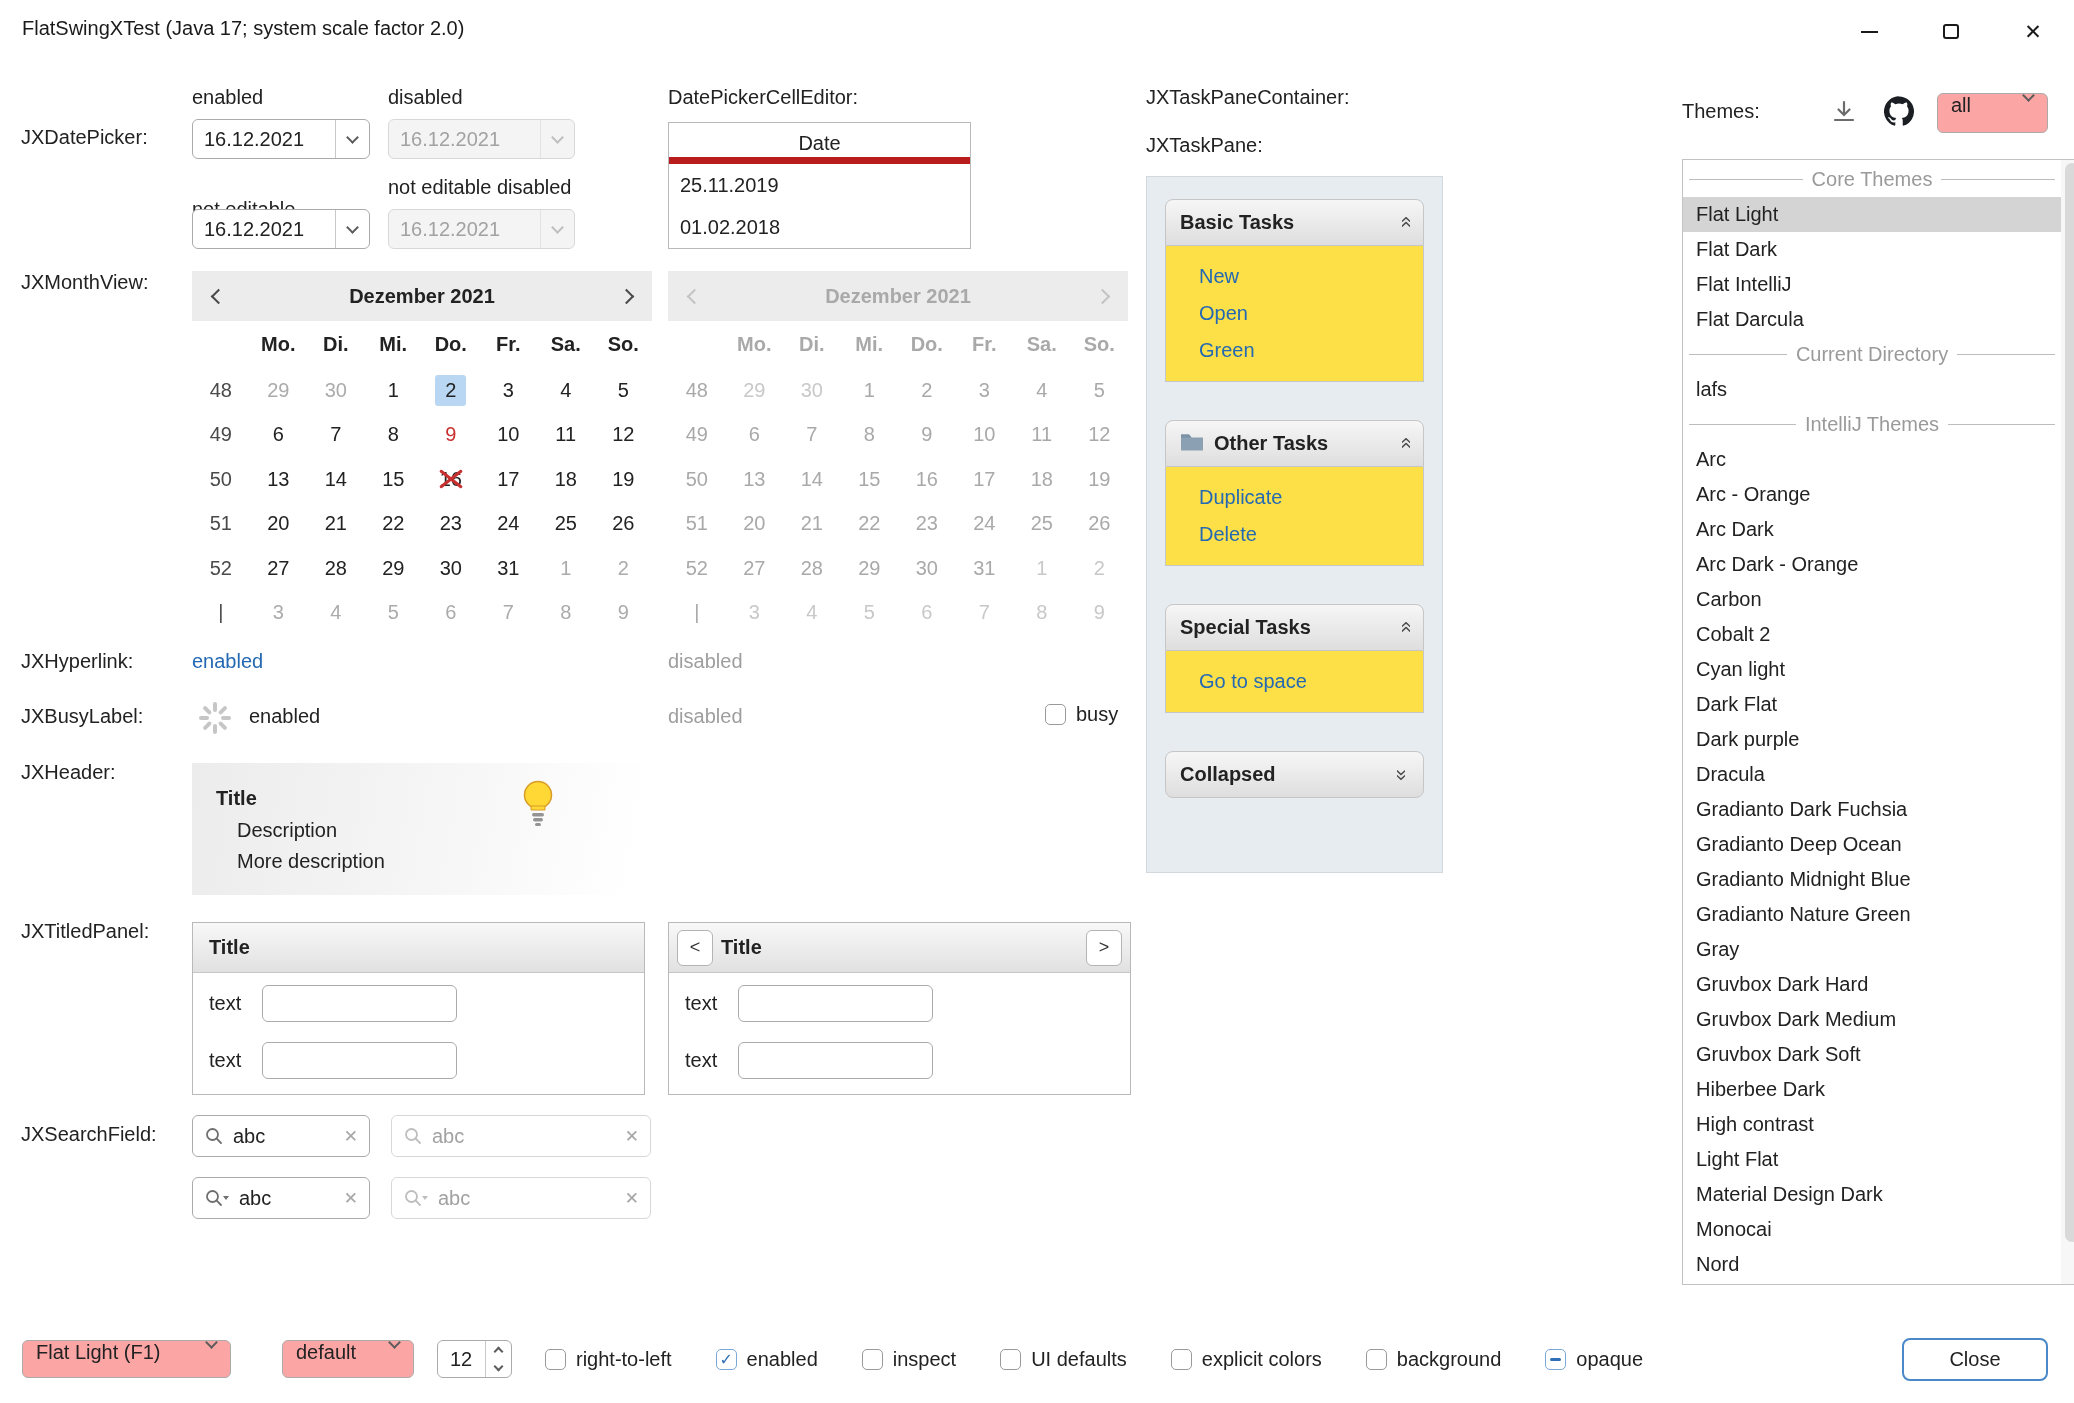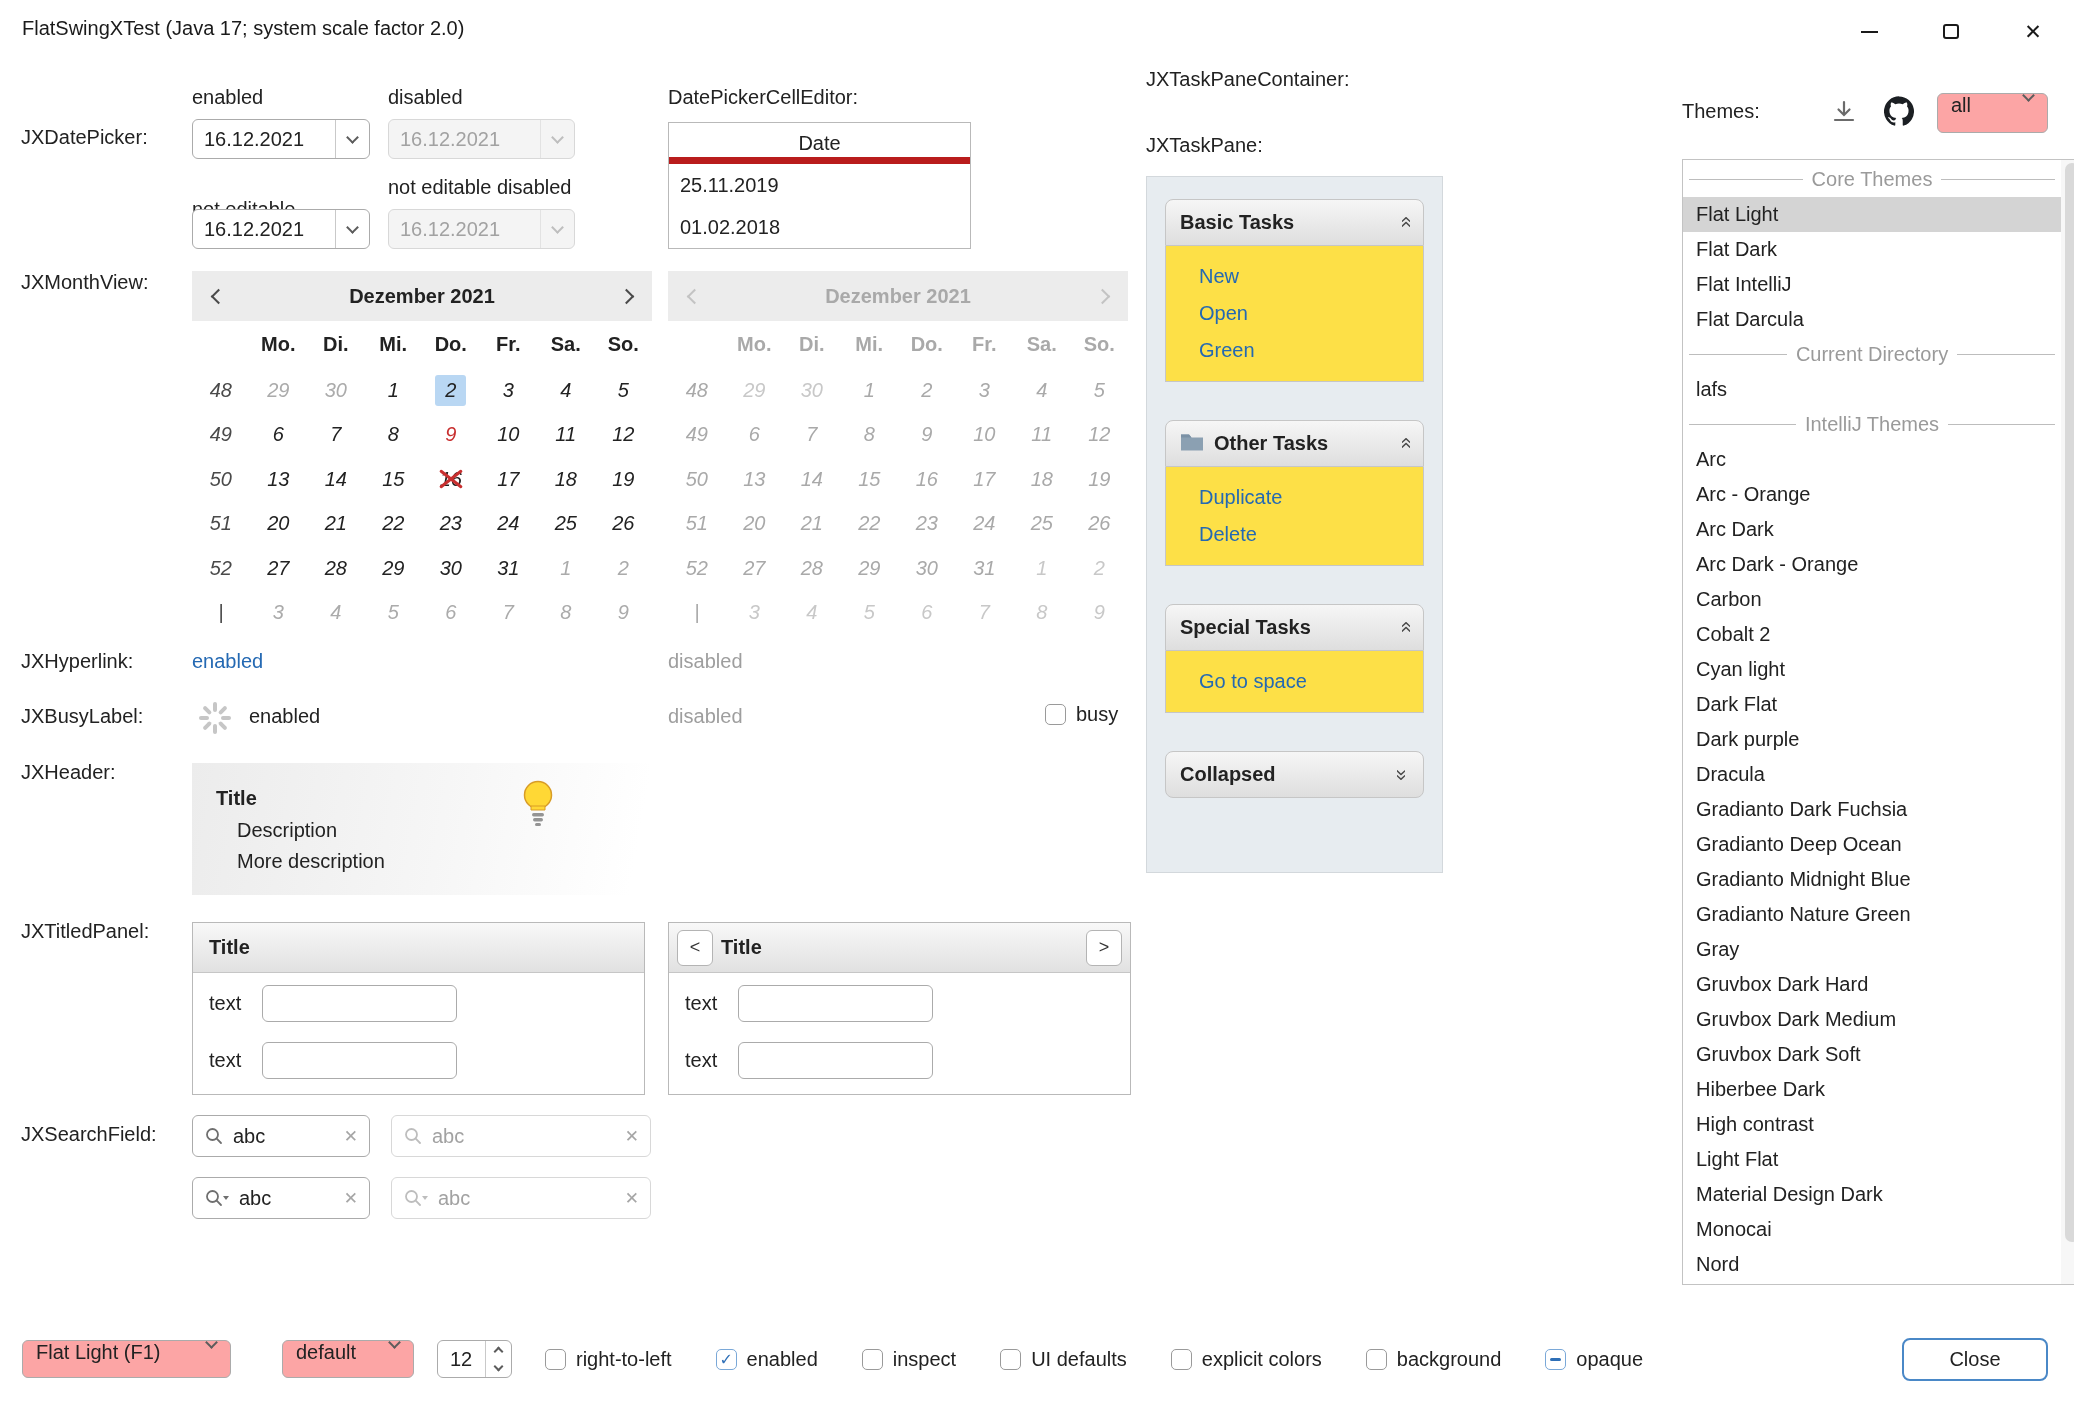--- a/index.html
+++ b/index.html
@@ -35,21 +35,21 @@
 .ce-table{position:absolute;border:1px solid #b9b9b9;background:#fff;}
 .ce-header{height:41px;line-height:41px;text-align:center;border-bottom:7px solid #b91c1c;}
 .ce-row{height:42px;line-height:42px;padding-left:11px;}
 
 
 .cal{position:absolute;width:460px;background:#fff;}
 .cal-header{height:50px;background:#ececec;display:flex;align-items:center;}
 .cal-title{flex:1;text-align:center;font-weight:bold;}
 .cal-nav{width:52px;display:flex;align-items:center;justify-content:center;}
 .cal-dayrow{display:flex;height:47px;align-items:center;}
-.cal-row{display:flex;height:44.5px;font-style:italic;}
+.cal-row{display:flex;height:44.5px;}
 .cal-cell{width:57.5px;display:flex;align-items:center;justify-content:center;}
 .cal-dayhead{font-weight:bold;}
 .cal-week{color:#4a4a4a;}
 .cal-day span{position:relative;display:inline-block;padding:4px 10px;border-radius:3px;}
 .cal-day.out span{color:#ababab;}
 .cal-day.selected span{background:#b9d7f3;}
 .cal-day.flagged span{color:#c82f2f;}
 .cal-day.crossed span::before,.cal-day.crossed span::after{content:"";position:absolute;left:50%;top:50%;width:28px;height:3px;background:#c82f2f;border-radius:2px;}
 .cal-day.crossed span::before{transform:translate(-50%,-50%) rotate(38deg);}
 .cal-day.crossed span::after{transform:translate(-50%,-50%) rotate(-38deg);}
@@ -614,21 +614,21 @@
   <div class="sfield dis" style="left:391px;top:1177px;width:260px;">
     <svg width="26" height="20" viewBox="0 0 26 20">
         <circle cx="8.5" cy="8.5" r="5.5" fill="none" stroke="#6f6f6f" stroke-width="1.8"></circle>
         <line x1="12.7" y1="12.7" x2="17" y2="17" stroke="#6f6f6f" stroke-width="1.8" stroke-linecap="round"></line>
         <path d="M19 8 L25 8 L22 12 Z" fill="#6f6f6f"></path>
       </svg>
     <span class="sval">abc</span>
     <span class="sclear">✕</span>
   </div>
 
-  <span class="abs" style="left:1146px;top:68px;text-align:center;">JXTaskPaneContainer:</span>
+  <span class="abs" style="left:1146px;top:86px;text-align:center;">JXTaskPaneContainer:</span>
   <span class="abs" style="left:1146px;top:134px;">JXTaskPane:</span>
   <div id="taskcontainer">
       <div class="taskpane">
         <div class="tpn-head">
           <span class="tpn-title">Basic Tasks</span>
           <span class="tpn-chev">»</span>
         </div>
         <div class="tpn-content">
           <a class="tp-link">New</a>
           <a class="tp-link">Open</a>

